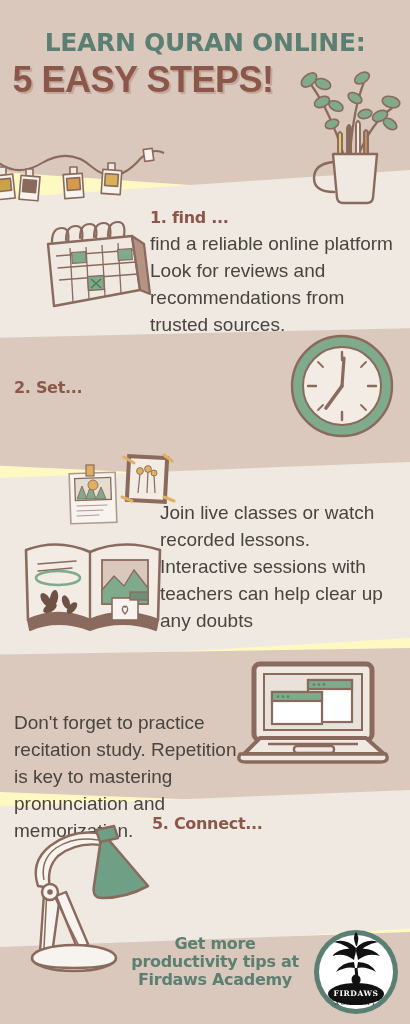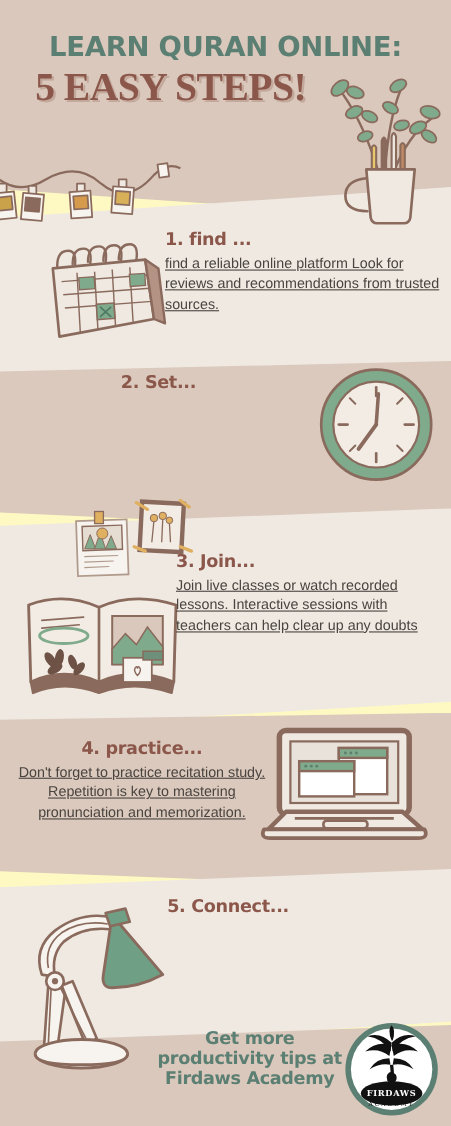--- a/index.html
+++ b/index.html
@@ -74,69 +74,68 @@
     font-size: 25px;
     font-weight: 900;
     letter-spacing: -0.3px;
     color: #5b7f72;
     font-family: "DejaVu Sans", sans-serif;
     white-space: nowrap;
   }
   .title-sub {
     position: absolute;
     top: 62px; left: 0; width: 286px;
+    text-align: center;
     font-size: 36px;
     line-height: 0.98;
     font-weight: 900;
     letter-spacing: -0.5px;
     color: #8c574b;
-    font-family: Liberation Serif, serif;
+    font-family: Liberation Sans, sans-serif;
     text-shadow: 2px 2px 0 rgba(140,87,75,0.28);
-    margin-left: 32px;
   }
 
   
   .step {
     position: absolute;
     left: 0; width: 410px;
   }
   .step-text { position: absolute; }
   .step-head {
     font-family: "DejaVu Sans", sans-serif;
     font-weight: 900;
     font-size: 16px;
     color: #8c574b;
     letter-spacing: -0.3px;
     margin-bottom: 4px;
   }
   .step-body {
     font-family: "Liberation Sans", sans-serif;
-    font-size: 13px;
+    font-size: 19px;
     line-height: 1.42;
     color: #4a4440;
-    text-decoration: underline;
   }
   .ta-c { text-align: left; }
-  .ta-l { text-align: center; }
+  .ta-l { text-align: left; margin-top: 40px; }
 
   .s1 { top: 208px; }
   .s1 .step-text { left: 150px; top: 0; width: 250px; }
   .s2 { top: 338px; }
   .s2 .step-text { left: 14px; top: 0; width: 260px; }
   .s3 { top: 500px; }
   .s3 .step-text { left: 160px; top: 0; width: 242px; }
   .s4 { top: 670px; }
   .s4 .step-text { left: 14px; top: 0; width: 230px; }
   .s5 { top: 798px; }
   .s5 .step-text { left: 152px; top: 16px; width: 250px; }
 
   
   .footer-text {
     position: absolute;
-    top: 935px; left: 132px; width: 190px;
+    top: 935px; left: 120px; width: 190px;
     text-align: center;
     font-family: "DejaVu Sans", sans-serif;
     font-weight: 900;
     font-size: 16px;
     line-height: 1.12;
     color: #5b7f72;
     letter-spacing: -0.3px;
   }
 
   .illus { position: absolute; }
@@ -321,21 +320,20 @@
           <ellipse cx="54" cy="80" rx="3.6" ry="7" transform="rotate(40 54 80)"></ellipse>
         </g>
         <rect x="84" y="32" width="46" height="44" fill="#d9c8bb" stroke="#8a6a5c" stroke-width="1.8"></rect>
         <path d="M84 62 L96 48 L106 58 L116 42 L130 60 L130 76 L84 76 Z" fill="#7faa8c" stroke="#8a6a5c" stroke-width="1.4"></path>
         <rect x="94" y="70" width="26" height="22" fill="#f7f3ee" stroke="#8a6a5c" stroke-width="1.6"></rect>
         <path d="M107 86 Q103 82 105 79 Q107 77 107 80 Q107 77 109 79 Q111 82 107 86 Z" fill="none" stroke="#8a6a5c" stroke-width="1.3"></path>
         <rect x="112" y="64" width="18" height="8" fill="#6e8f7a" stroke="#8a6a5c" stroke-width="1.3"></rect>
       </svg>
     </div>
     <div class="step-text ta-c">
-      <div class="step-head">3. Join...</div>
       <div class="step-body">Join live classes or watch recorded lessons. Interactive sessions with teachers can help clear up any doubts</div>
     </div>
   </div>
 
   <div class="step s4">
     <div class="illus" style="top:-12px; left:228px;">
       <svg width="170" height="112" viewBox="0 0 170 112">
         <rect x="26" y="6" width="118" height="76" rx="6" fill="#efe9e2" stroke="#8a6a5c" stroke-width="5"></rect>
         <rect x="36" y="16" width="98" height="56" fill="#e8e2da" stroke="#8a6a5c" stroke-width="2"></rect>
         <rect x="80" y="22" width="44" height="42" fill="#ffffff" stroke="#8a6a5c" stroke-width="2.2"></rect>
@@ -352,21 +350,20 @@
             <circle cx="55" cy="38.5" r="1.3"></circle>
             <circle cx="60" cy="38.5" r="1.3"></circle>
           </g>
         <path d="M16 96 L32 80 L138 80 L156 96 Z" fill="#efe9e2" stroke="#8a6a5c" stroke-width="4" stroke-linejoin="round"></path>
         <path d="M40 86 L130 86" stroke="#8a6a5c" stroke-width="2.6" fill="none"></path>
         <rect x="66" y="88" width="40" height="7" rx="3" fill="#efe9e2" stroke="#8a6a5c" stroke-width="2.4"></rect>
         <path d="M12 96 Q8 104 18 104 L152 104 Q162 104 158 96 Z" fill="#efe9e2" stroke="#8a6a5c" stroke-width="3.4" stroke-linejoin="round"></path>
       </svg>
     </div>
     <div class="step-text ta-l">
-      <div class="step-head">4. practice...</div>
       <div class="step-body">Don't forget to practice recitation study. Repetition is key to mastering pronunciation and memorization.</div>
     </div>
   </div>
 
   <div class="step s5">
     <div class="illus" style="top:18px; left:16px;">
       <svg width="150" height="160" viewBox="0 0 150 160">
         <g fill="#f7f3ee" stroke="#8a6a5c" stroke-width="2.4" stroke-linejoin="round">
           <path d="M22 70 Q14 46 34 30 Q58 12 86 18 L92 30 Q62 24 42 40 Q30 52 34 72 Z"></path>
           <path d="M28 78 L24 136 L36 138 L44 80 Z"></path>

